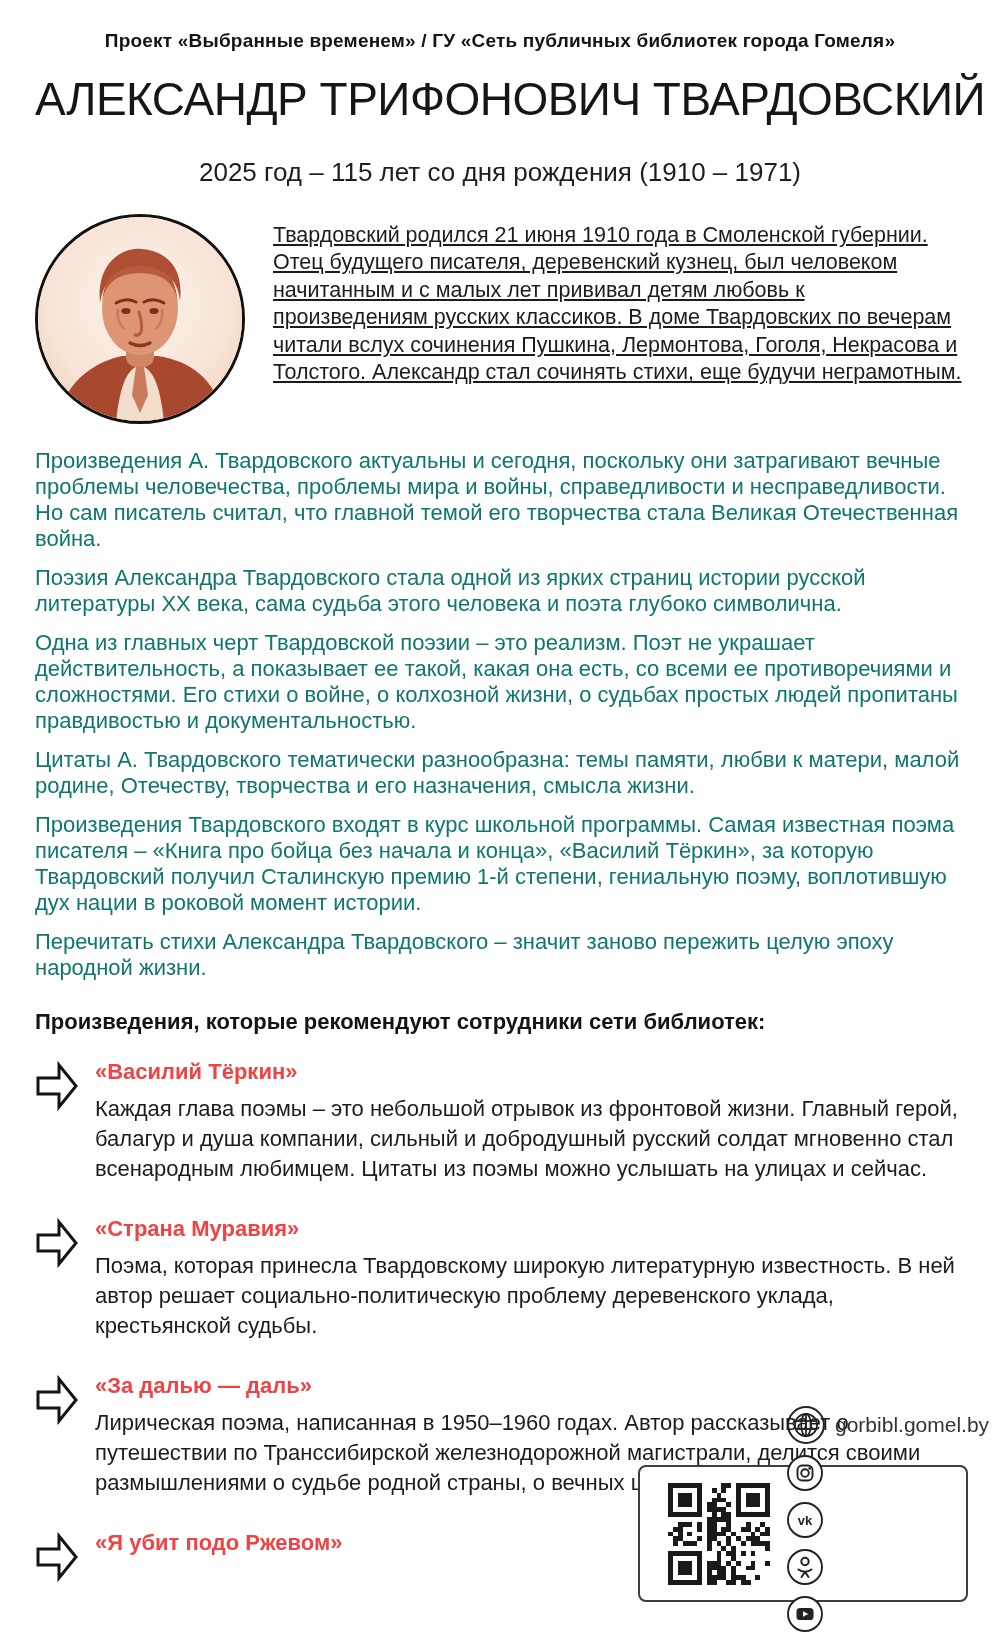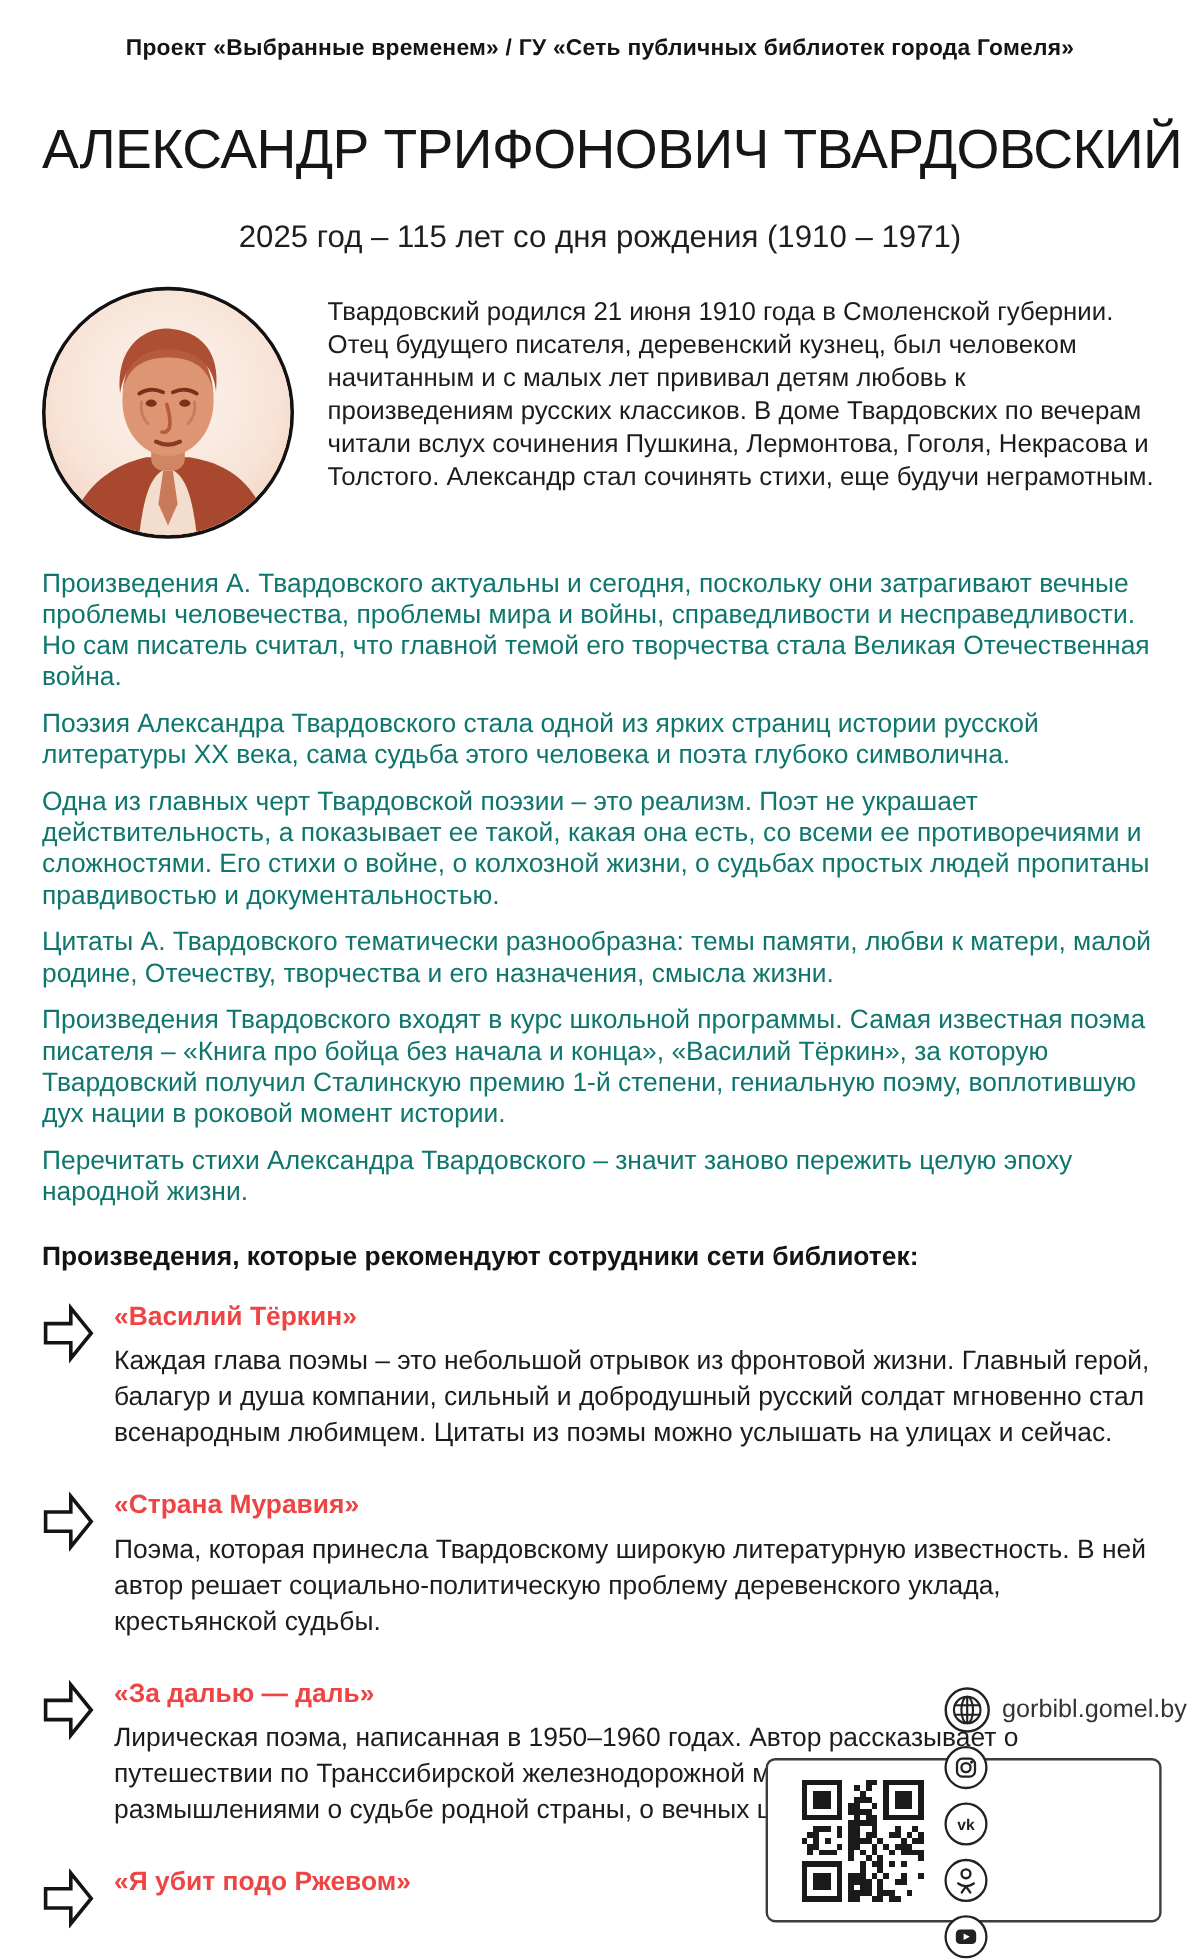--- a/index.html
+++ b/index.html
@@ -8,35 +8,35 @@
     font-family:"Liberation Sans","DejaVu Sans",sans-serif;
     color:#1c1c1c;
     -webkit-font-smoothing:antialiased;
   }
   .page{position:relative;width:1000px;height:1443px;box-sizing:border-box;padding:30px 35px 0 35px;background:#fff;}
 
   .header-line{
     text-align:center;font-size:19px;font-weight:bold;letter-spacing:.2px;color:#141414;
   }
   .main-title{
-    margin-top:45px;text-align:center;font-size:46px;font-weight:500;
+    margin-top:20px;text-align:center;font-size:46px;font-weight:500;
     letter-spacing:-.5px;color:#161616;white-space:nowrap;
   }
   .subtitle{
     margin-top:17px;text-align:center;font-size:26px;font-weight:400;color:#1e1e1e;
   }
 
   .intro{display:flex;align-items:flex-start;gap:28px;margin-top:26px;}
   .portrait-wrap{
     flex:0 0 auto;width:204px;height:204px;border-radius:50%;
     border:3px solid #121212;overflow:hidden;background:#fdf1ea;
   }
   .portrait-wrap svg{display:block;width:100%;height:100%;}
   .intro-text{
-    flex:1;font-size:21.5px;line-height:27.5px;color:#1c1c1c;padding-top:8px;
+    flex:1;font-size:21.5px;line-height:27.5px;color:#1c1c1c;padding-top:8px;text-decoration:underline;
   }
 
   .body-copy{margin-top:24px;}
   .body-copy p{margin:0 0 13px 0;font-size:22px;line-height:26px;color:#0f766e;}
 
   .rec-heading{
     margin-top:28px;margin-bottom:24px;font-size:22px;font-weight:bold;color:#141414;
   }
 
   .rec-item{display:flex;gap:16px;margin-bottom:32px;}

